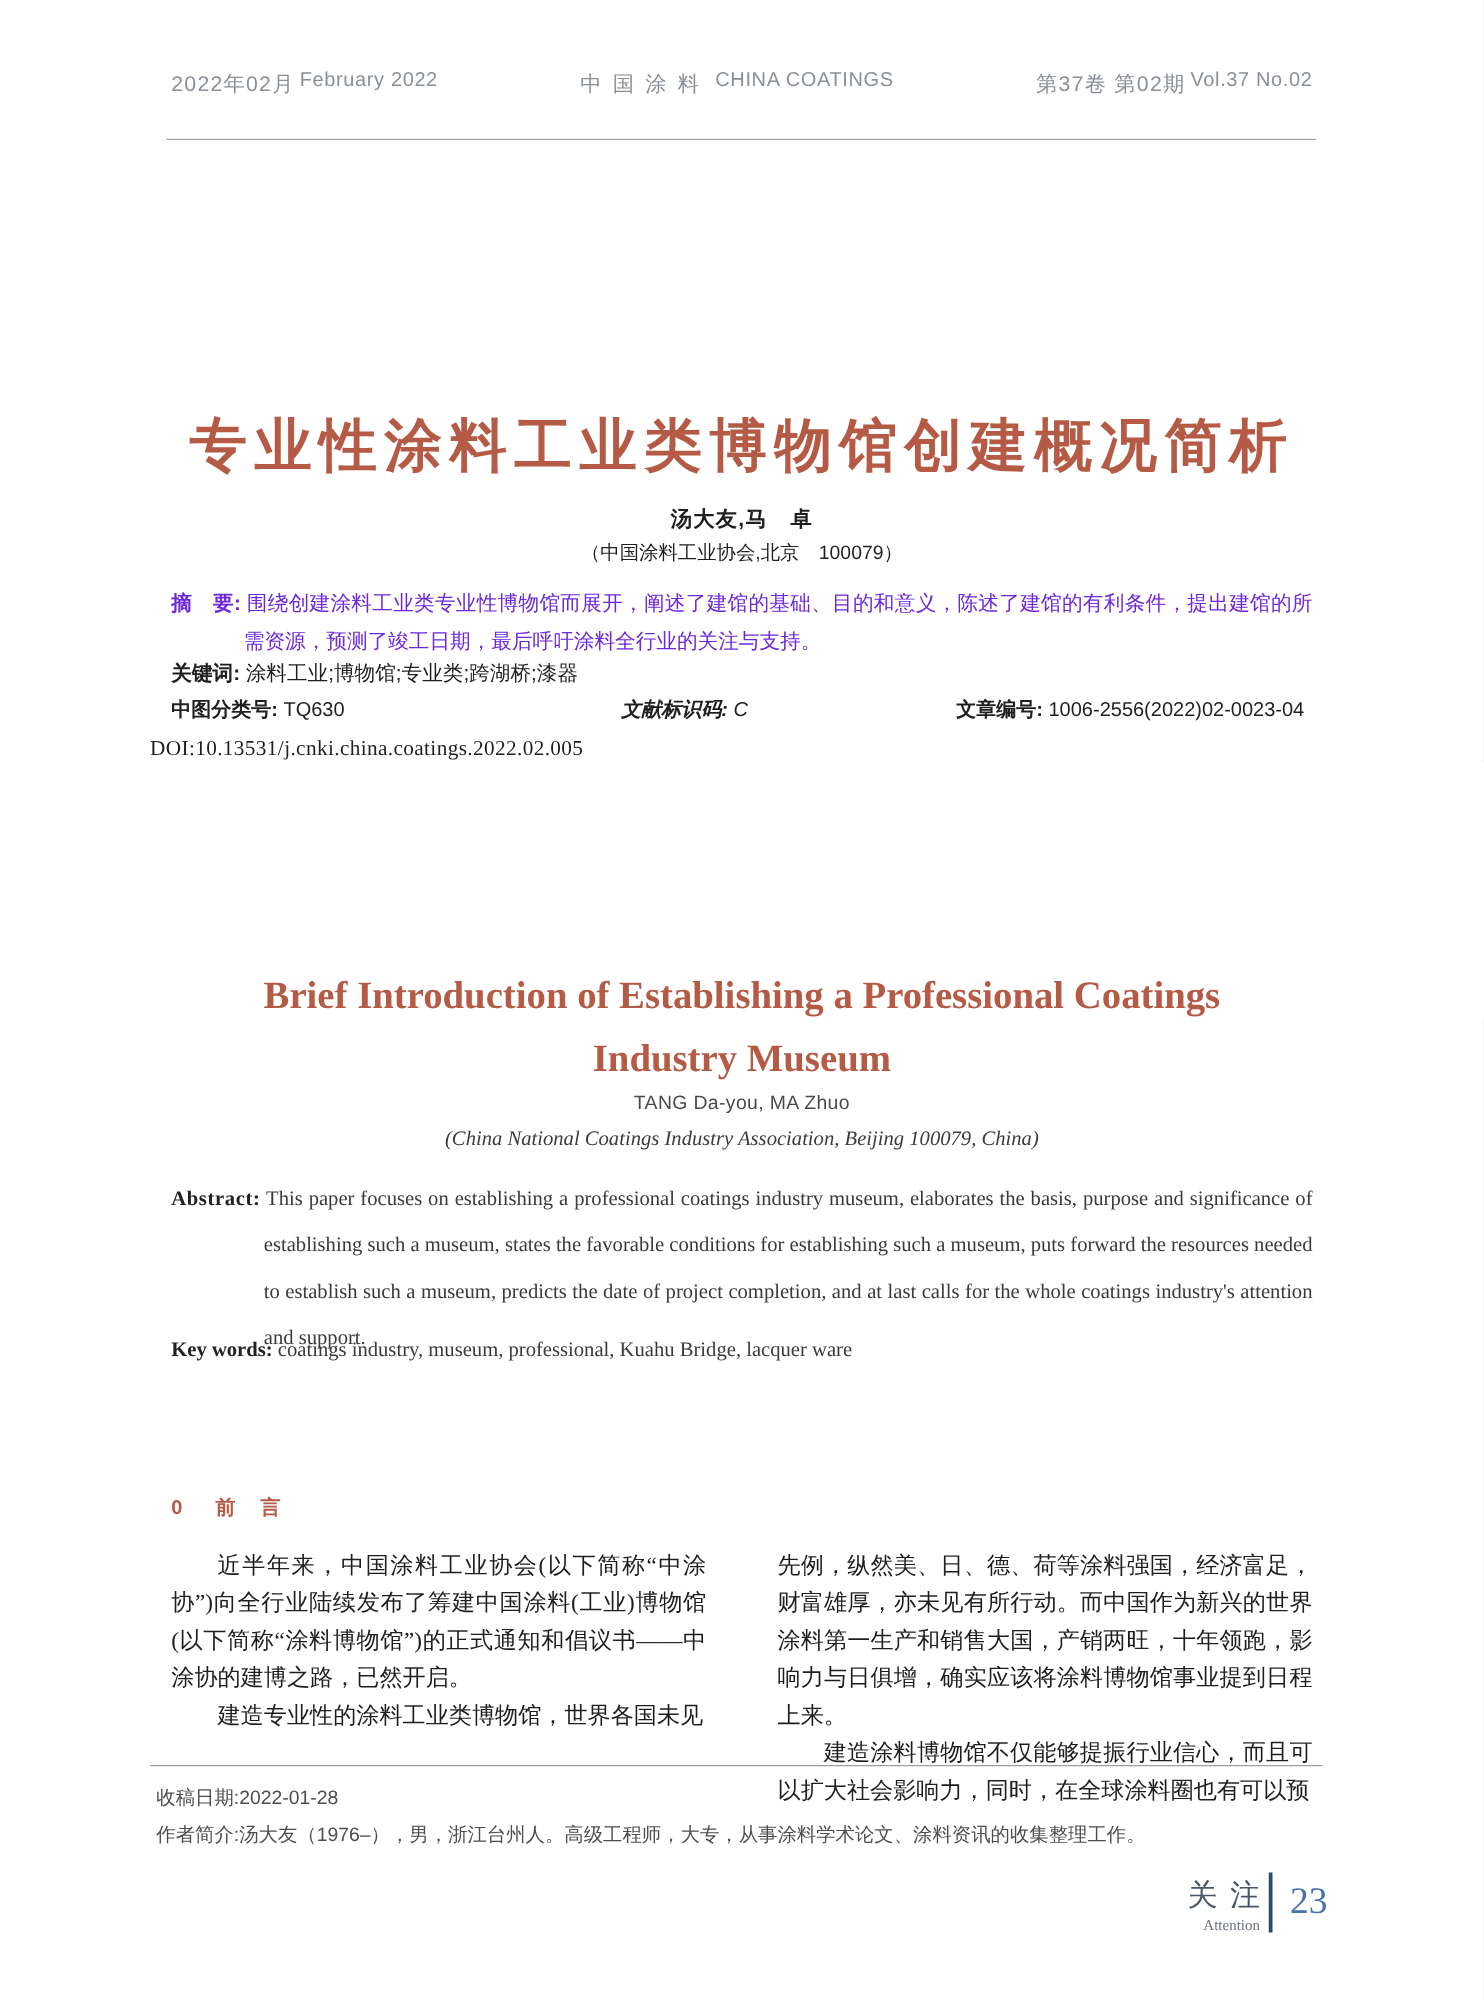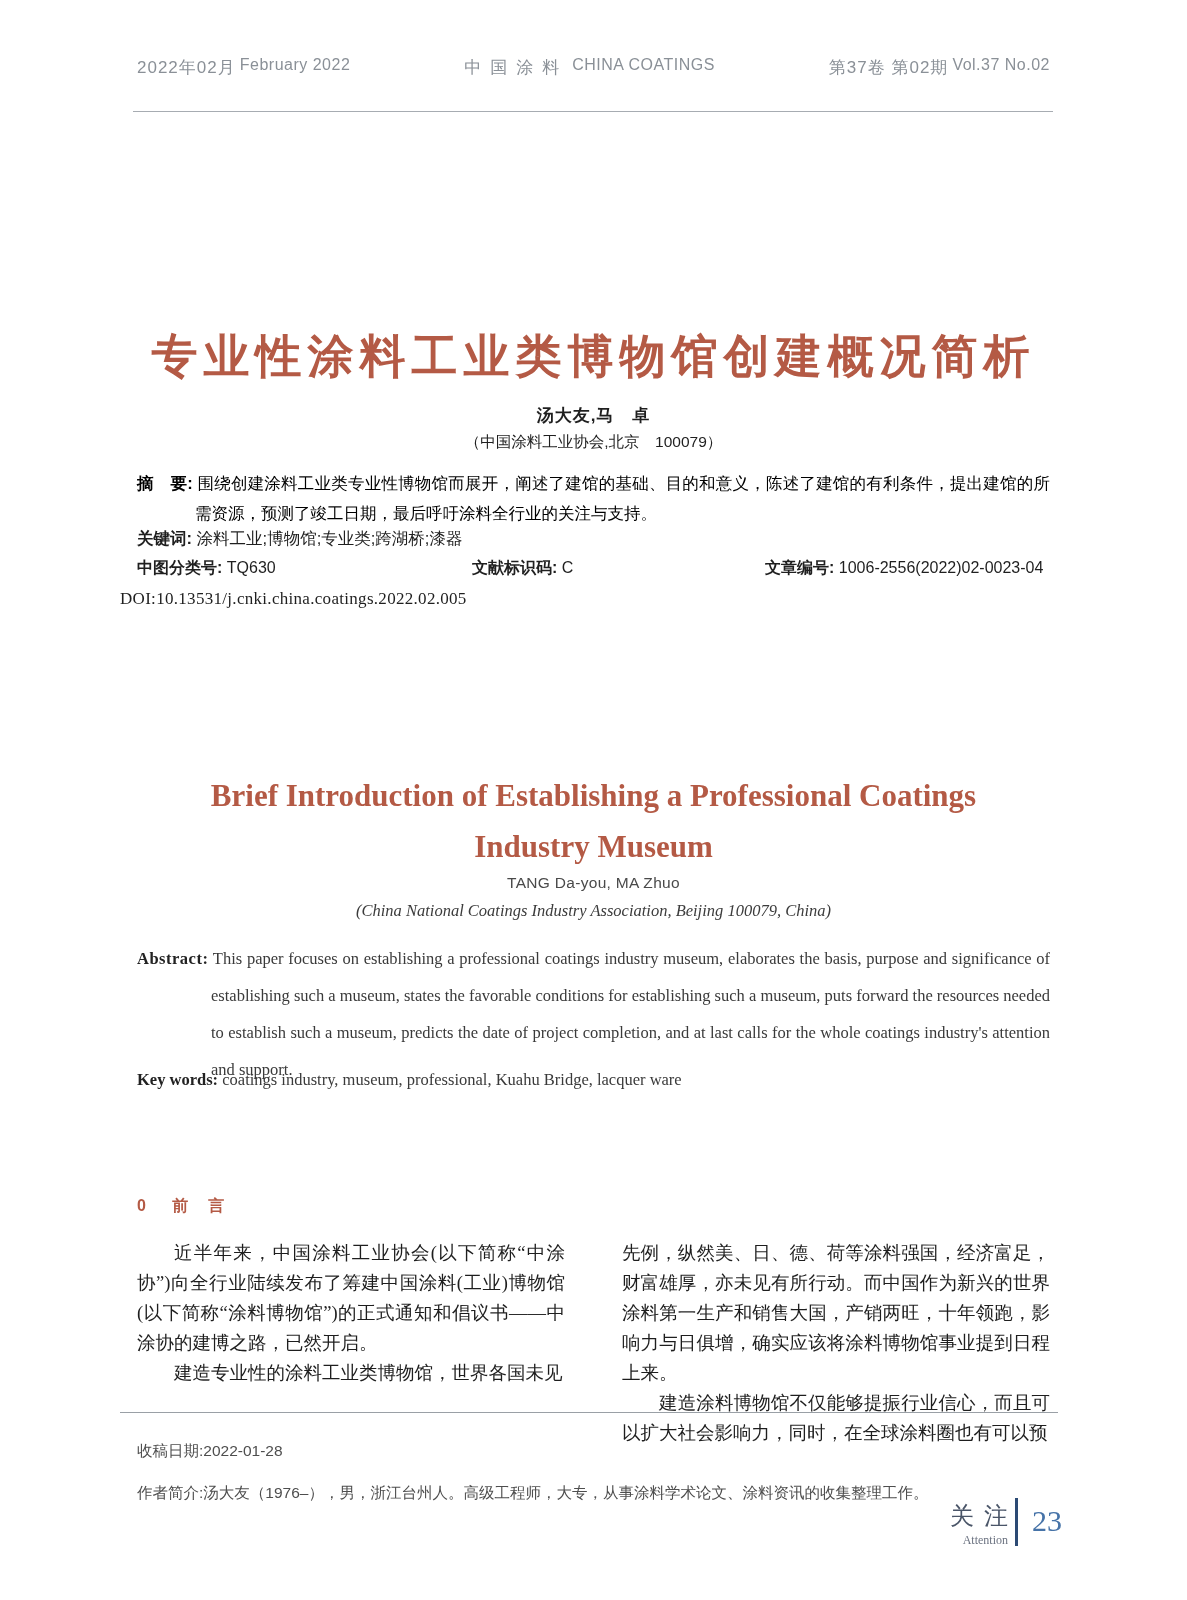--- a/index.html
+++ b/index.html
@@ -42,37 +42,37 @@
   }
   .cn-affil{
     top:432px;left:0;width:1187px;text-align:center;
     font-family:"Liberation Sans", sans-serif;
     font-size:15.5px;color:#1f1f1f;
   }
   
   .cn-abstract{
     top:468px;left:137px;width:913px;
     font-family:"Liberation Sans", sans-serif;
-    font-size:16.5px;line-height:30px;color:#000000;
+    font-size:16.5px;line-height:30px;color:#6d28d9;
     text-align:justify;
     padding-left:58px;text-indent:-58px;box-sizing:border-box;
   }
   .cn-abstract .lbl{font-weight:bold;}
   .cn-keywords{
     top:528px;left:137px;width:913px;
     font-family:"Liberation Sans", sans-serif;
     font-size:16.5px;color:#1f1f1f;
   }
   .cn-keywords .lbl{font-weight:bold;}
   
   .meta-row{top:558px;left:137px;width:913px;height:22px;
     font-family:"Liberation Sans", sans-serif;font-size:16px;color:#1f1f1f;}
   .meta-item{position:absolute;top:0;white-space:nowrap;}
   .meta-clc{left:0;}
-  .meta-doc{left:335px;}
+  .meta-doc{left:360px;font-style:italic;}
   .meta-aid{left:628px;}
   .meta-item .lbl{font-weight:bold;}
   .doi-line{
     top:589px;left:120px;width:913px;
     font-family:"Liberation Serif", serif;
     font-size:17px;color:#1f1f1f;letter-spacing:.3px;
   }
   
   .en-title{
     top:770px;left:0;width:1187px;text-align:center;
@@ -121,21 +121,21 @@
     text-align:justify;}
   .bcol p{margin:0;}
   .bcol p.ind{text-indent:2em;}
   
   .foot-rule{top:1412px;left:120px;width:938px;height:1px;background:#9aa0a6;}
   .foot-notes{
     top:1424px;left:125px;width:925px;
     font-family:"Liberation Sans", sans-serif;
     font-size:15.5px;line-height:30px;color:#4e4e4e;
   }
-  .foot-notes p{margin:12px;}
+  .foot-notes p{margin:0;}
   
   .page-footer{top:1498px;left:930px;width:140px;height:52px;}
   .pf-sec{position:absolute;right:62px;top:2px;text-align:right;}
   .pf-cn{
     font-family:"Liberation Sans", sans-serif;
     font-weight:normal;font-size:24px;letter-spacing:10px;
     color:#4a5568;white-space:nowrap;margin-right:-10px;
   }
   .pf-en{
     font-family:"Liberation Serif", serif;

